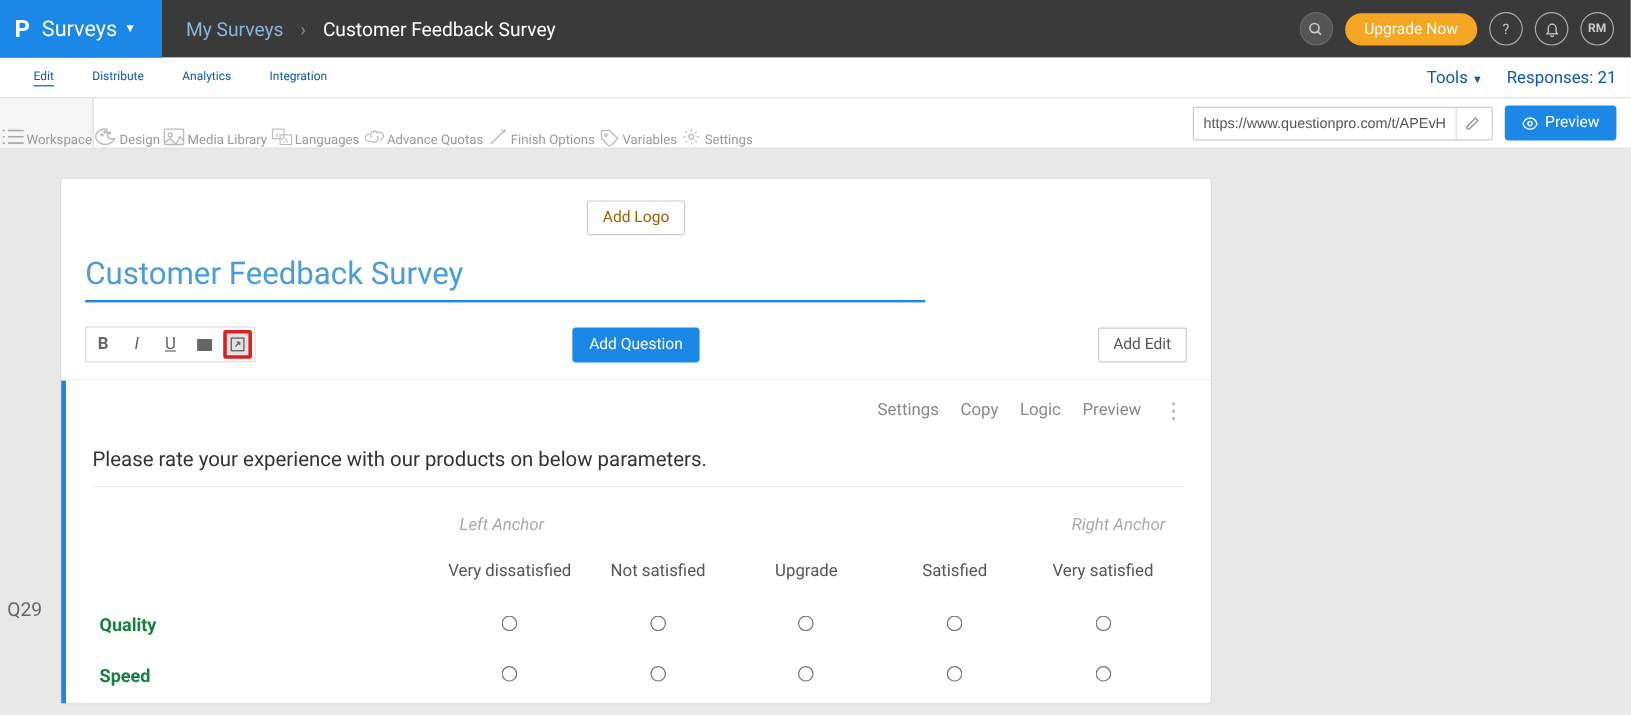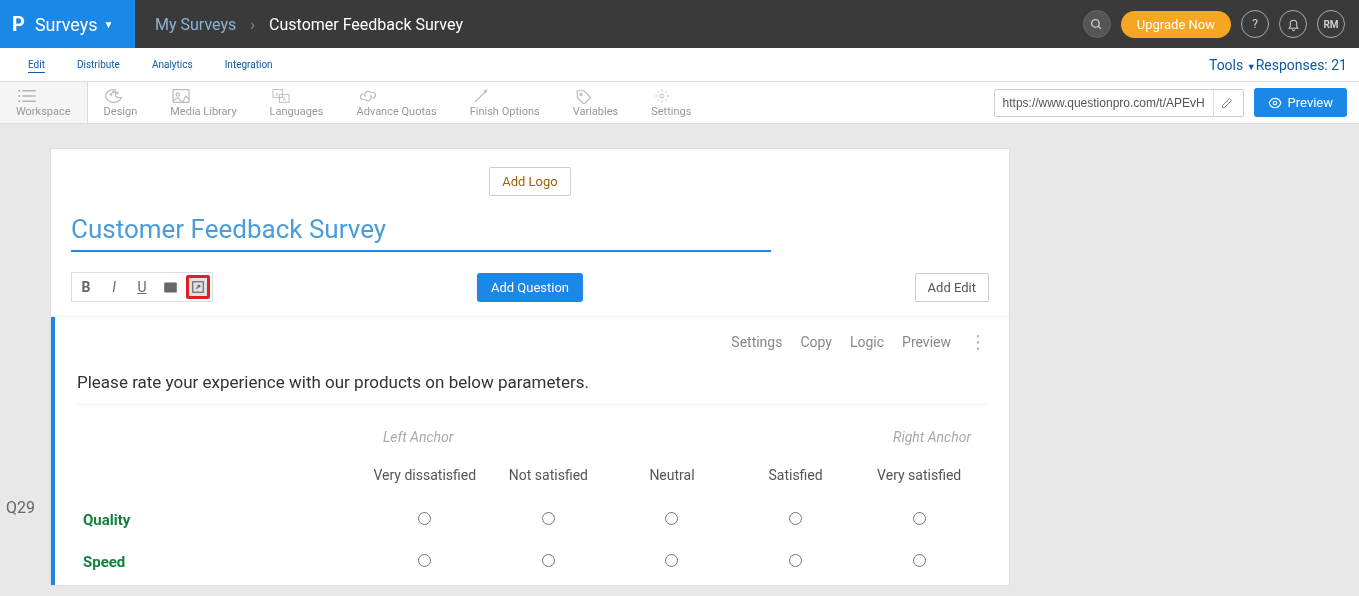--- a/index.html
+++ b/index.html
@@ -17,27 +17,27 @@
     .header-right { margin-left: auto; display: flex; align-items: center; gap: 10px; padding-right: 14px; }
     .circle-btn { width: 28px; height: 28px; border-radius: 50%; border: 1.5px solid #aaa; display: flex; align-items: center; justify-content: center; color: #ccc; font-size: 12px; cursor: pointer; }
     .circle-btn.dark { background: #555; border-color: #666; }
     .upgrade-btn { background: #f5a623; color: #fff; padding: 6px 16px; border-radius: 14px; font-size: 13px; cursor: pointer; }
     .rm-badge { border: 1.5px solid #aaa; border-radius: 50%; width: 28px; height: 28px; display: flex; align-items: center; justify-content: center; font-size: 10px; font-weight: bold; color: #ccc; }
     
     
     .tabs-bar { height: 34px; background: #fff; border-bottom: 1px solid #ddd; display: flex; align-items: center; padding: 0 12px; }
     .tab { padding: 0 16px; color: #0e5aa7; font-size: 10px; cursor: pointer; line-height: 34px; }
     .tab.active { text-decoration: underline; text-underline-offset: 4px; }
-    .tabs-right { margin-left: auto; display: flex; align-items: flex-start; }
+    .tabs-right { margin-left: auto; display: flex; align-items: flex-start; gap: 20px; }
     .tools-link { color: #0e5aa7; cursor: pointer; font-size: 14px; }
     .responses { color: #0e5aa7; font-size: 14px; }
     
     
     .toolbar { height: 42px; background: #fff; border-bottom: 1px solid #ddd; display: flex; align-items: stretch; }
-    .tool-item { display: flex; flex-direction: column; align-items: flex-start; justify-content: center; padding: 0 16px; color: #999; font-size: 11px; cursor: pointer; border-right: 1px solid transparent; }
+    .tool-item { display: flex; flex-direction: row; align-items: flex-end; justify-content: center; padding: 0 0; color: #999; font-size: 11px; cursor: pointer; border-right: 1px solid transparent; }
     .tool-item.first { background: #f5f5f5; border-right: 1px solid #ddd; }
     .tool-icon { width: 22px; height: 18px; display: flex; align-items: center; justify-content: center; font-size: 15px; color: #bbb; }
     .toolbar-right { margin-left: auto; display: flex; align-items: center; padding: 0 12px; gap: 10px; }
     .url-box { display: flex; align-items: center; border: 1px solid #ccc; border-radius: 2px; background: #fff; width: 250px; height: 28px; }
     .url-box input { border: none; padding: 0 8px; font-size: 12px; width: 218px; outline: none; color: #555; }
     .url-edit { width: 28px; height: 28px; display: flex; align-items: center; justify-content: center; border-left: 1px solid #ddd; color: #888; cursor: pointer; font-size: 11px; }
     .preview-btn { background: #1b87e6; color: #fff; padding: 7px 14px; border-radius: 3px; font-size: 13px; cursor: pointer; display: flex; align-items: center; gap: 6px; }
     
     
     .canvas-wrap { padding: 24px 0 0 24px; position: relative; }
@@ -275,21 +275,21 @@
       <div class="matrix-wrap">
         <div class="anchor-row">
           <span class="left-a">Left Anchor</span>
           <span class="right-a">Right Anchor</span>
         </div>
         <div class="matrix-table">
           <div class="matrix-header">
             <div class="row-label"></div>
             <div class="col-head">Very dissatisfied</div>
             <div class="col-head">Not satisfied</div>
-            <div class="col-head">Neutral</div>
+            <div class="col-head">Upgrade</div>
             <div class="col-head">Satisfied</div>
             <div class="col-head">Very satisfied</div>
           </div>
           <div class="matrix-row">
             <div class="row-label">Quality</div>
             <div class="radio-cell"><input type="radio" name="r0" style=""></div>
             <div class="radio-cell"><input type="radio" name="r0" style=""></div>
             <div class="radio-cell"><input type="radio" name="r0" style=""></div>
             <div class="radio-cell"><input type="radio" name="r0" style=""></div>
             <div class="radio-cell"><input type="radio" name="r0" style=""></div>

